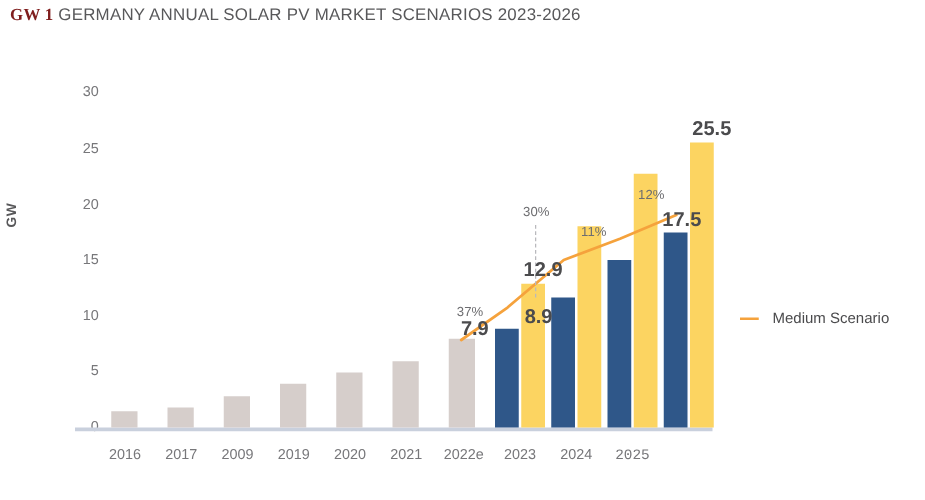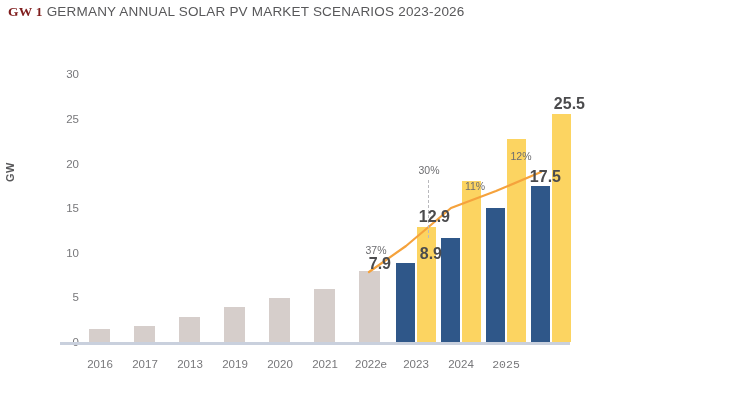--- a/index.html
+++ b/index.html
@@ -202,26 +202,30 @@
   <div class="bar-label" style="left:521px; top:168px; width:40px;">17.5</div>
   <div class="bar-label" style="left:539px; top:95px; width:46px;">25.5</div>
 
   <div class="pct-label" style="left:357px; top:244px; width:38px;">37%</div>
   <div class="pct-label" style="left:410px; top:164px; width:38px;">30%</div>
   <div class="pct-label" style="left:456px; top:180px; width:38px;">11%</div>
   <div class="pct-label" style="left:502px; top:150px; width:38px;">12%</div>
 
   <div class="x-tick" style="left:74px;  width:52px;">2016</div>
   <div class="x-tick" style="left:119px; width:52px;">2017</div>
-  <div class="x-tick" style="left:164px; width:52px;">2013</div>
+  <div class="x-tick" style="left:164px; width:52px;">2009</div>
   <div class="x-tick" style="left:209px; width:52px;">2019</div>
   <div class="x-tick" style="left:254px; width:52px;">2020</div>
   <div class="x-tick" style="left:299px; width:52px;">2021</div>
   <div class="x-tick" style="left:343px; width:56px;">2022e</div>
   <div class="x-tick" style="left:390px; width:52px;">2023</div>
   <div class="x-tick" style="left:435px; width:52px;">2024</div>
   <div class="x-tick" style="left:480px; width:52px;font-family:Liberation Mono, monospace;">2025</div>
   <div class="x-tick" style="left:525px; width:52px;margin-top:48px;">2026</div>
 
 </div>
 
 <div id="legend">
+  <div class="legend-row">
+    <span class="legend-swatch line-swatch"></span>
+    <span class="legend-label">Medium Scenario</span>
+  </div>
 </div>
 
 </body></html>

